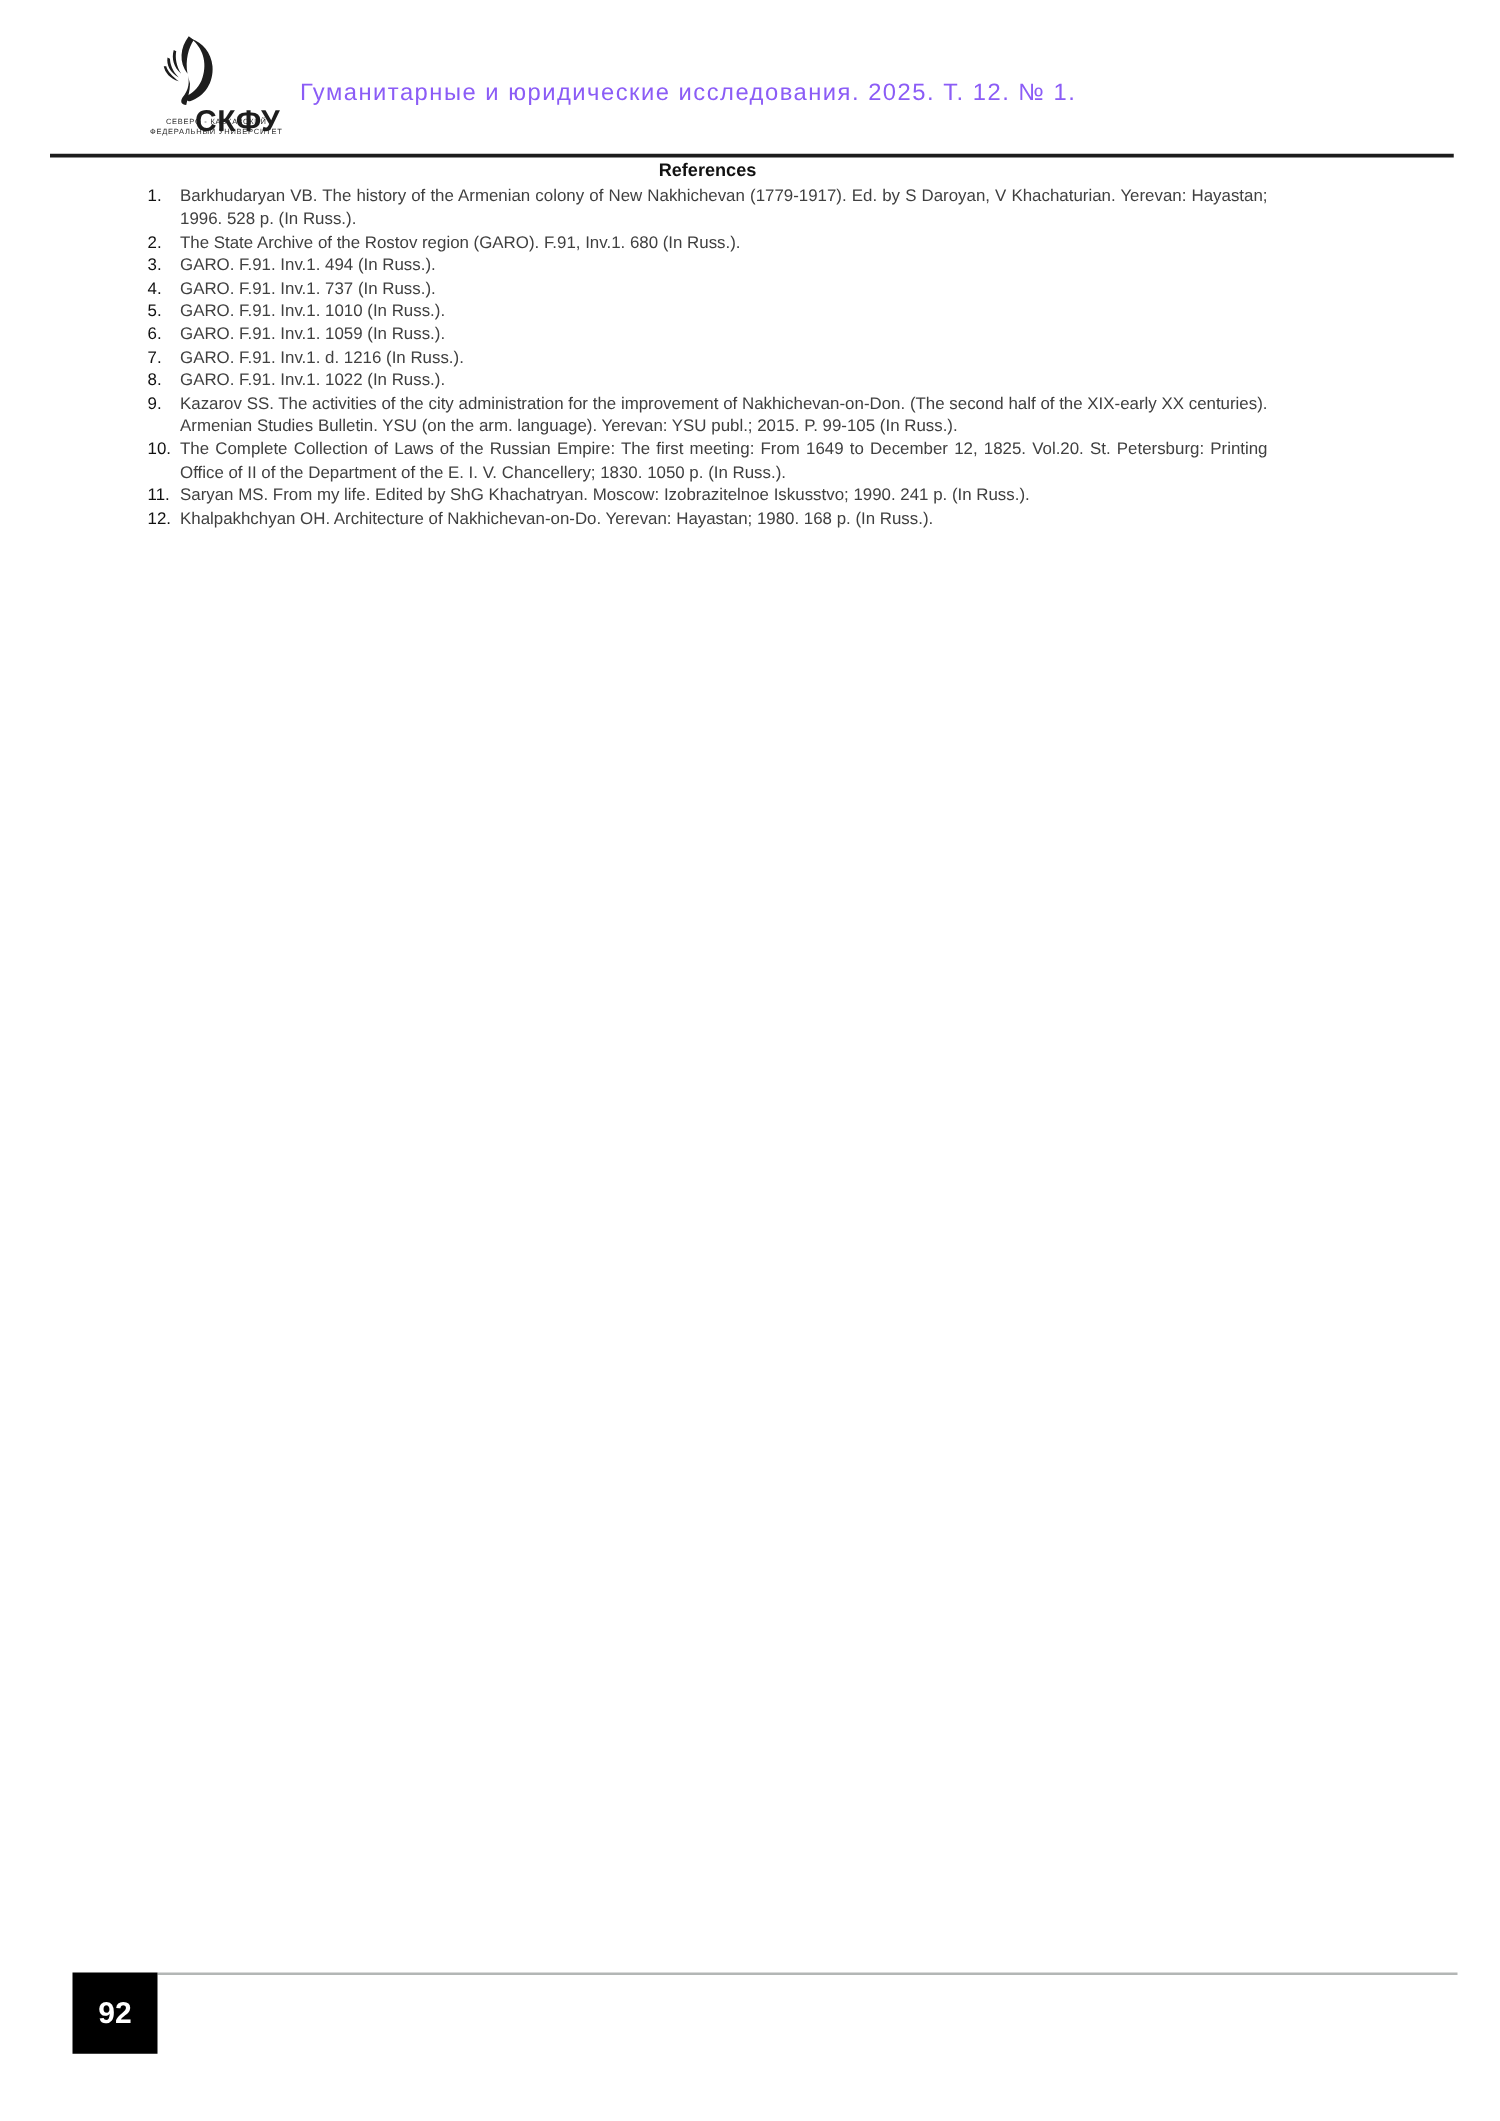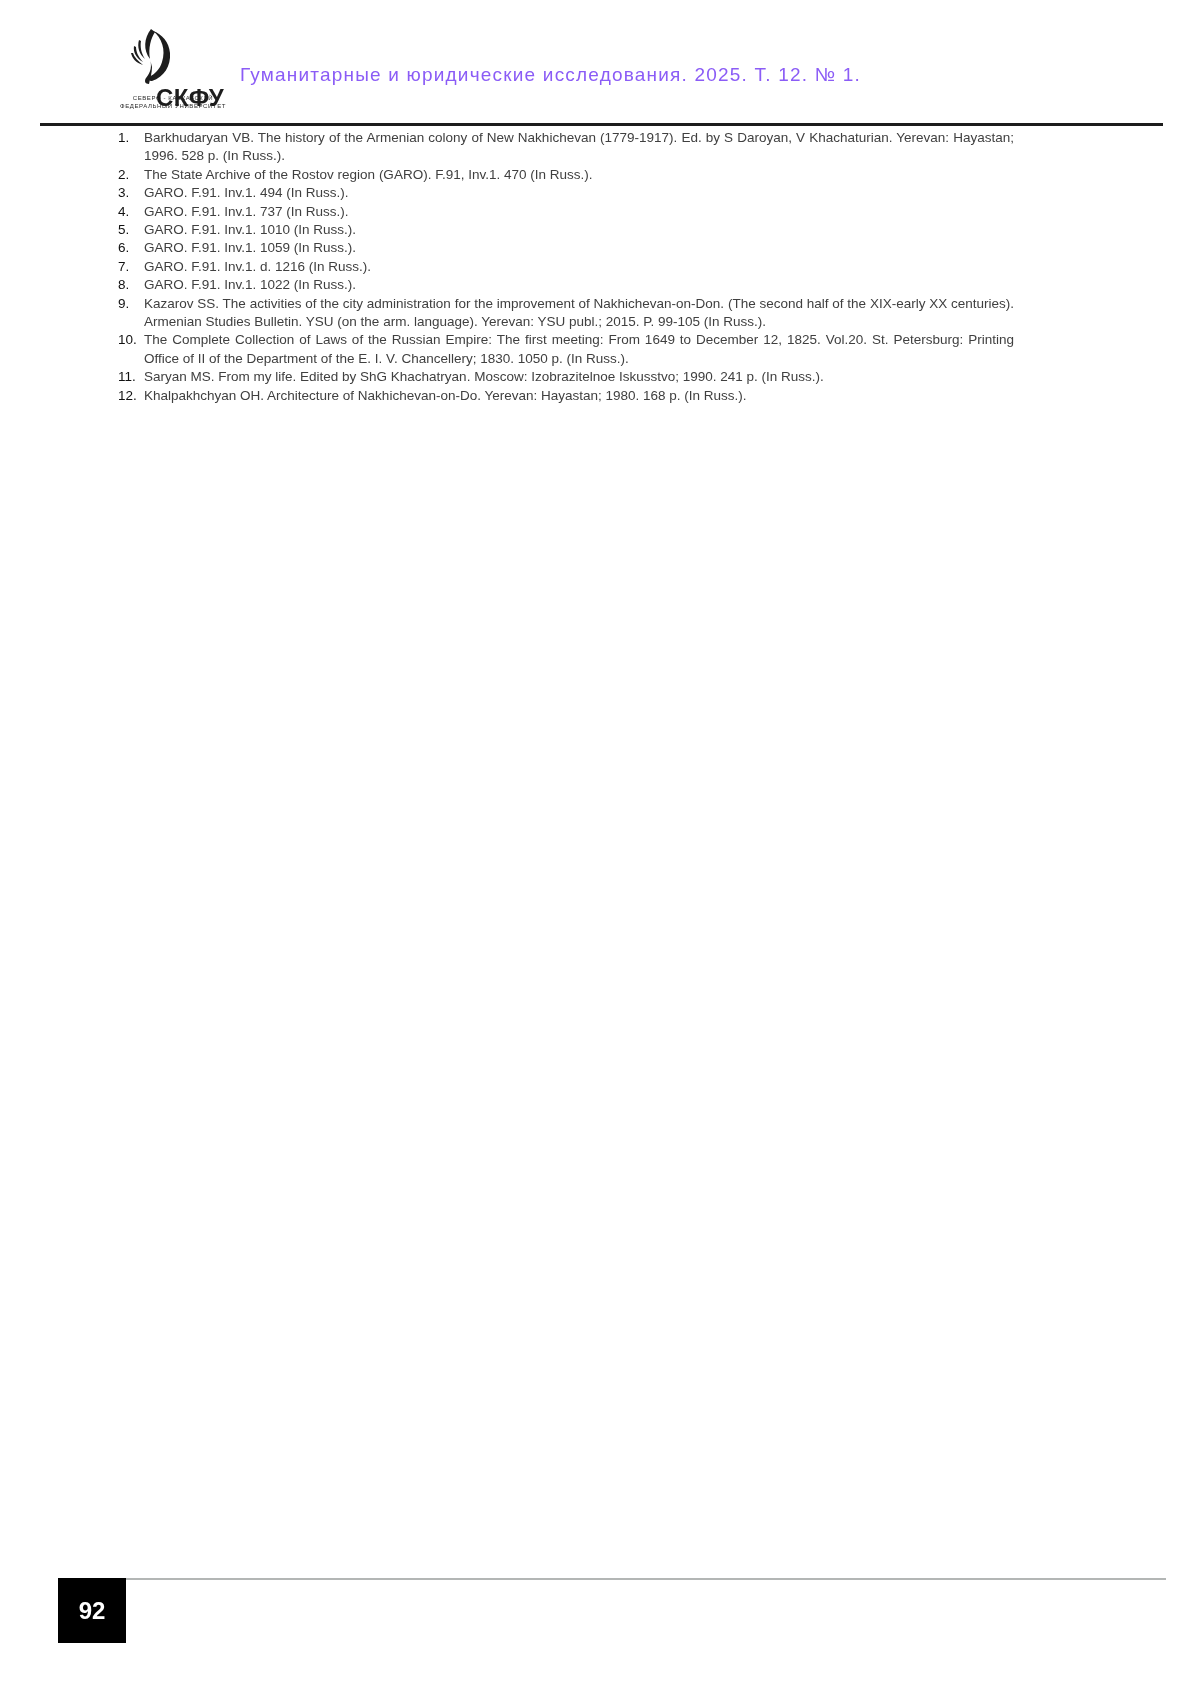--- a/index.html
+++ b/index.html
@@ -86,29 +86,30 @@
       <div class="logo-caption">
         <div>СЕВЕРО - КАВКАЗСКИЙ</div>
         <div>ФЕДЕРАЛЬНЫЙ УНИВЕРСИТЕТ</div>
       </div>
     </div>
     <div class="journal-title">Гуманитарные и юридические исследования. 2025. Т. 12. № 1.</div>
     <div class="header-rule"></div>
   </div>
 
   <div class="refs">
+    <h3 class="refs-heading">References</h3>
     <div>
     <div class="ref-row">
       <span class="ref-num">1.</span>
       <span class="ref-text">Barkhudaryan VB. The history of the Armenian colony of New Nakhichevan (1779-1917). Ed. by S Daroyan, V Khachaturian. Yerevan: Hayastan; 1996. 528 p. (In Russ.).</span>
     </div>
 
     <div class="ref-row">
       <span class="ref-num">2.</span>
-      <span class="ref-text">The State Archive of the Rostov region (GARO). F.91, Inv.1. 470 (In Russ.).</span>
+      <span class="ref-text">The State Archive of the Rostov region (GARO). F.91, Inv.1. 680 (In Russ.).</span>
     </div>
 
     <div class="ref-row">
       <span class="ref-num">3.</span>
       <span class="ref-text">GARO. F.91. Inv.1. 494 (In Russ.).</span>
     </div>
 
     <div class="ref-row">
       <span class="ref-num">4.</span>
       <span class="ref-text">GARO. F.91. Inv.1. 737 (In Russ.).</span>

